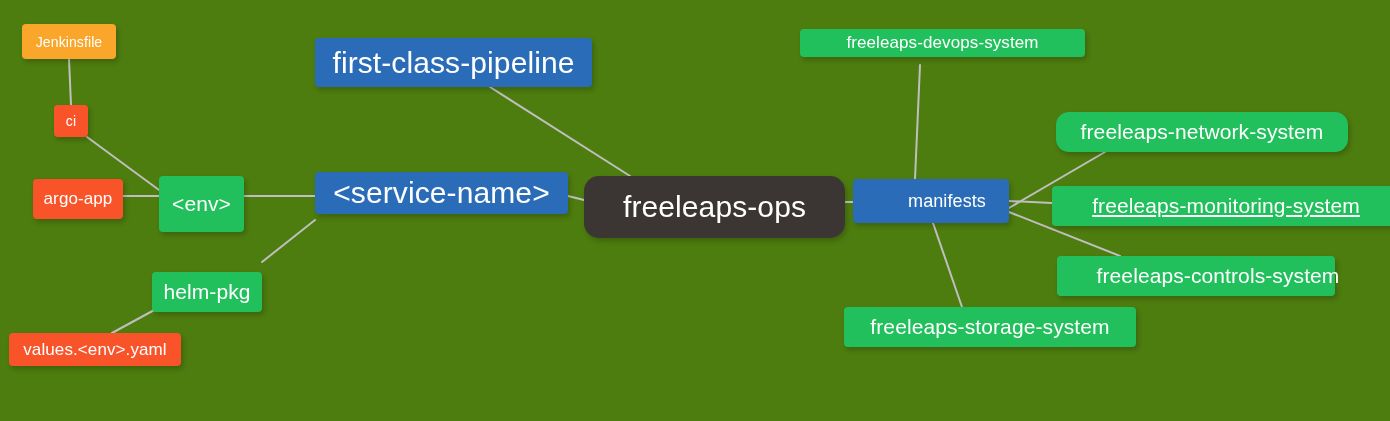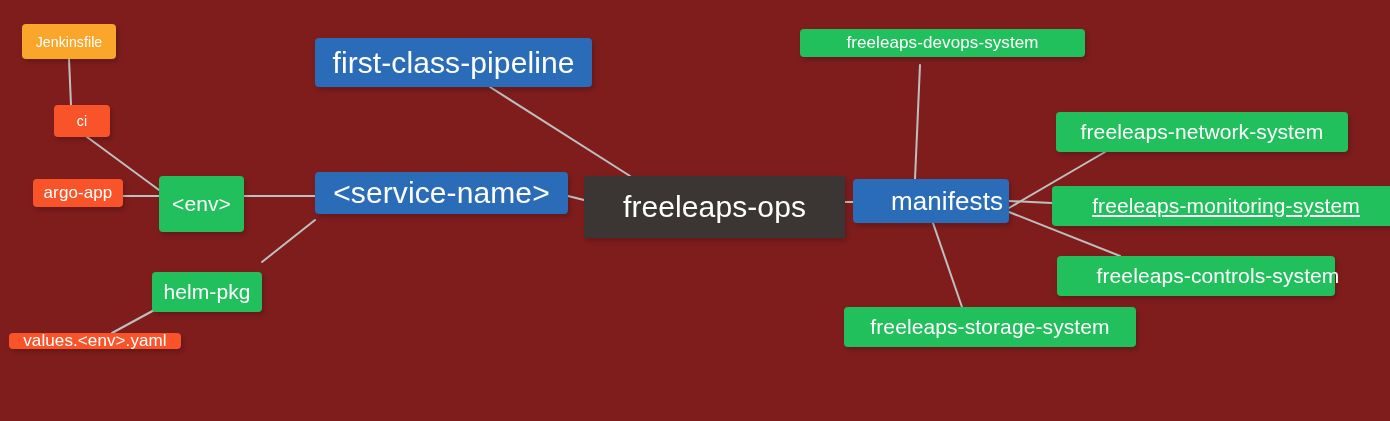--- a/index.html
+++ b/index.html
@@ -4,21 +4,21 @@
 <style>
   html, body {
     margin: 0;
     padding: 0;
     background: #ffffff;
   }
   #mindmap-canvas {
     position: relative;
     width: 1390px;
     height: 421px;
-    background: #7f1d1d;
+    background: #4d7c0f;
     overflow: hidden;
     font-family: "Liberation Sans", sans-serif;
   }
   #edge-layer {
     position: absolute;
     left: 0;
     top: 0;
     width: 1390px;
     height: 421px;
     pointer-events: none;
@@ -38,36 +38,36 @@
     color: #ffffff;
     border-radius: 4px;
     white-space: nowrap;
     box-shadow: 2px 3px 5px rgba(0,0,0,0.20);
     letter-spacing: 0.1px;
     user-select: none;
   }
   .node.root {
     background: #3b3633;
     font-size: 30px;
-    border-radius: 0;
+    border-radius: 15px;
   }
   .node.blue {
     background: #2a6cb8;
   }
   .node.green {
     background: #22c05c;
   }
   .node.orange {
     background: #f9a62a;
   }
   .node.red {
     background: #f9532a;
   }
   .size-xl { font-size: 30px; }
-  .size-lg { font-size: 26px; padding-left: 32px; }
+  .size-lg { font-size: 18px; padding-left: 32px; }
   .size-md { font-size: 21px; }
   .size-sm { font-size: 17px; }
   .size-xs { font-size: 14px; }
 </style>
 </head>
 <body>
 
 <div id="mindmap-canvas">
   <svg id="edge-layer" viewBox="0 0 1390 421" preserveAspectRatio="none">
       <line x1="69" y1="59" x2="71" y2="105" class="edge"></line>
@@ -80,28 +80,28 @@
       <line x1="568" y1="196" x2="584" y2="200" class="edge"></line>
       <line x1="845" y1="202" x2="853" y2="202" class="edge"></line>
       <line x1="915" y1="179" x2="920" y2="65" class="edge"></line>
       <line x1="1009" y1="208" x2="1105" y2="152" class="edge"></line>
       <line x1="1009" y1="201" x2="1052" y2="203" class="edge"></line>
       <line x1="1009" y1="212" x2="1120" y2="256" class="edge"></line>
       <line x1="933" y1="223" x2="962" y2="307" class="edge"></line>
     </svg>
   <div id="node-layer">
       <div class="node orange size-xs" style="left: 22px; top: 24px; width: 94px; height: 35px;">Jenkinsfile</div>
-      <div class="node red size-xs" style="left: 54px; top: 105px; width: 56px; height: 32px;">ci</div>
-      <div class="node red size-sm" style="left: 33px; top: 179px; width: 90px; height: 28px;">argo-app</div>
+      <div class="node red size-xs" style="left: 54px; top: 105px; width: 34px; height: 32px;">ci</div>
+      <div class="node red size-sm" style="left: 33px; top: 179px; width: 90px; height: 40px;">argo-app</div>
       <div class="node green size-md" style="left: 159px; top: 176px; width: 85px; height: 56px;">&lt;env&gt;</div>
       <div class="node green size-md" style="left: 152px; top: 256px; width: 110px; height: 40px; margin-top: 16px;">helm-pkg</div>
-      <div class="node red size-sm" style="left: 9px; top: 333px; width: 172px; height: 16px;">values.&lt;env&gt;.yaml</div>
+      <div class="node red size-sm" style="left: 9px; top: 333px; width: 172px; height: 33px;">values.&lt;env&gt;.yaml</div>
       <div class="node blue size-xl" style="left: 315px; top: 38px; width: 277px; height: 49px;">first-class-pipeline</div>
       <div class="node blue size-xl" style="left: 315px; top: 172px; width: 253px; height: 42px;">&lt;service-name&gt;</div>
       <div class="node root size-xl" style="left: 584px; top: 176px; width: 261px; height: 62px;">freeleaps-ops</div>
       <div class="node blue size-lg" style="left: 853px; top: 179px; width: 156px; height: 44px;">manifests</div>
       <div class="node green size-sm" style="left: 800px; top: 29px; width: 285px; height: 28px;">freeleaps-devops-system</div>
-      <div class="node green size-md" style="left: 1056px; top: 112px; width: 292px; height: 40px;">freeleaps-network-system</div>
+      <div class="node green size-md" style="left: 1056px; top: 112px; width: 292px; height: 40px; border-radius: 13px;">freeleaps-network-system</div>
       <div class="node green size-md" style="left: 1052px; top: 186px; width: 348px; height: 40px; text-decoration: underline;">freeleaps-monitoring-system</div>
       <div class="node green size-md" style="left: 1057px; top: 256px; width: 278px; height: 40px; padding-left: 44px;">freeleaps-controls-system</div>
       <div class="node green size-md" style="left: 815px; top: 307px; width: 292px; height: 40px; margin-left: 29px;">freeleaps-storage-system</div>
     </div>
 </div>
 
 </body></html>

